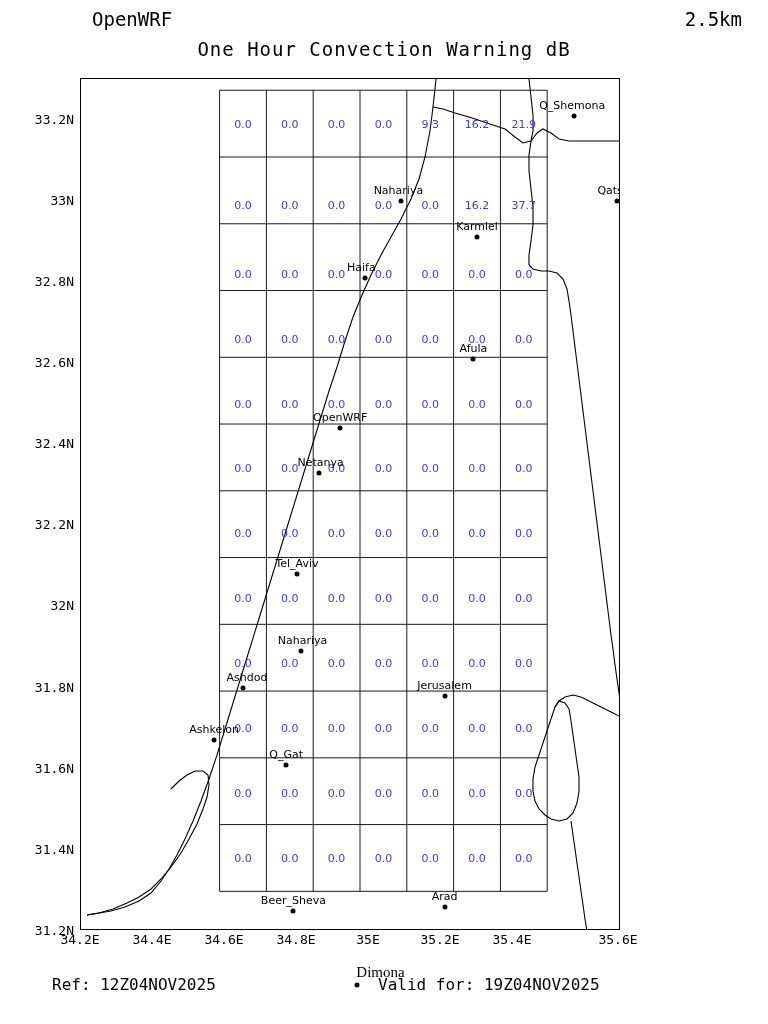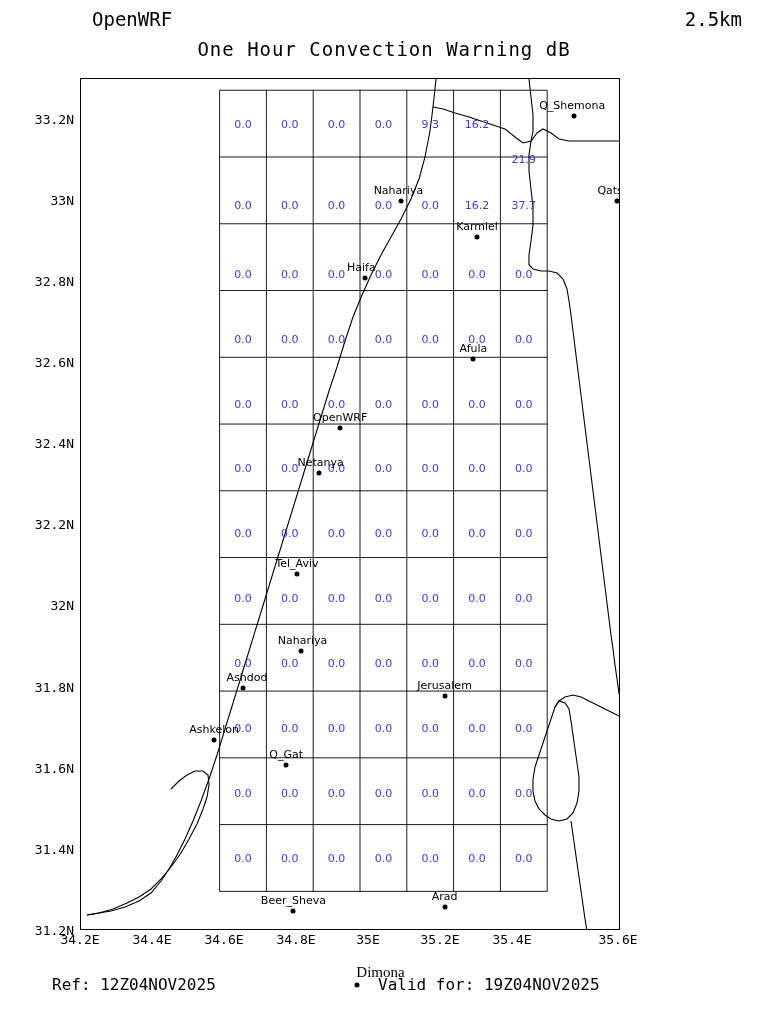--- a/index.html
+++ b/index.html
@@ -213,21 +213,21 @@
       <line y1="812.3506493506479" y2="812.3506493506479" x1="138.59999999999928" x2="466.2000000000006" stroke="#000" stroke-width="0.9"></line>
     </svg>
 
   <div id="cells-layer">
       <div class="cell-val" style="left: 162px; top: 44.6286px; color: rgb(58, 58, 224);">0.0</div>
       <div class="cell-val" style="left: 208.8px; top: 44.6286px; color: rgb(58, 58, 224);">0.0</div>
       <div class="cell-val" style="left: 255.6px; top: 44.6286px; color: rgb(58, 58, 224);">0.0</div>
       <div class="cell-val" style="left: 302.4px; top: 44.6286px; color: rgb(58, 58, 224);">0.0</div>
       <div class="cell-val" style="left: 349.2px; top: 44.6286px; color: rgb(58, 58, 224);">9.3</div>
       <div class="cell-val" style="left: 396px; top: 44.6286px; color: rgb(58, 58, 224);">16.2</div>
-      <div class="cell-val" style="left: 442.8px; top: 44.6286px; color: rgb(58, 58, 224); margin-top: 35px;">21.9</div>
+      <div class="cell-val" style="left: 442.8px; top: 44.6286px; color: rgb(58, 58, 224);">21.9</div>
       <div class="cell-val" style="left: 162px; top: 125.771px; color: rgb(58, 58, 224);">0.0</div>
       <div class="cell-val" style="left: 208.8px; top: 125.771px; color: rgb(58, 58, 224);">0.0</div>
       <div class="cell-val" style="left: 255.6px; top: 125.771px; color: rgb(58, 58, 224);">0.0</div>
       <div class="cell-val" style="left: 302.4px; top: 125.771px; color: rgb(58, 58, 224);">0.0</div>
       <div class="cell-val" style="left: 349.2px; top: 125.771px; color: rgb(58, 58, 224);">0.0</div>
       <div class="cell-val" style="left: 396px; top: 125.771px; color: rgb(58, 58, 224);">16.2</div>
       <div class="cell-val" style="left: 442.8px; top: 125.771px; color: rgb(58, 58, 224);">37.7</div>
       <div class="cell-val" style="left: 162px; top: 194.743px; color: rgb(58, 58, 224);">0.0</div>
       <div class="cell-val" style="left: 208.8px; top: 194.743px; color: rgb(58, 58, 224);">0.0</div>
       <div class="cell-val" style="left: 255.6px; top: 194.743px; color: rgb(58, 58, 224);">0.0</div>

